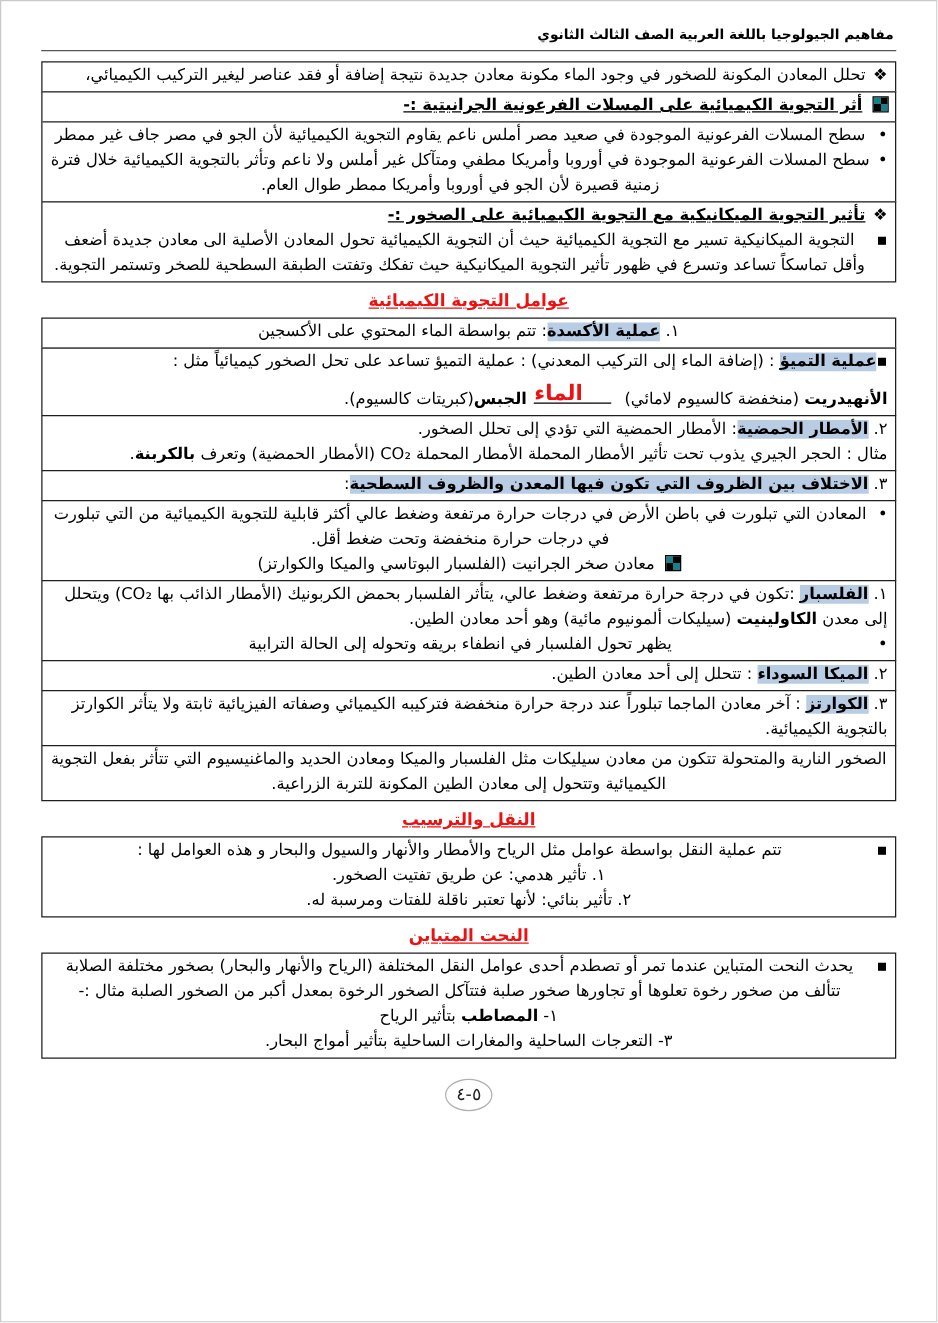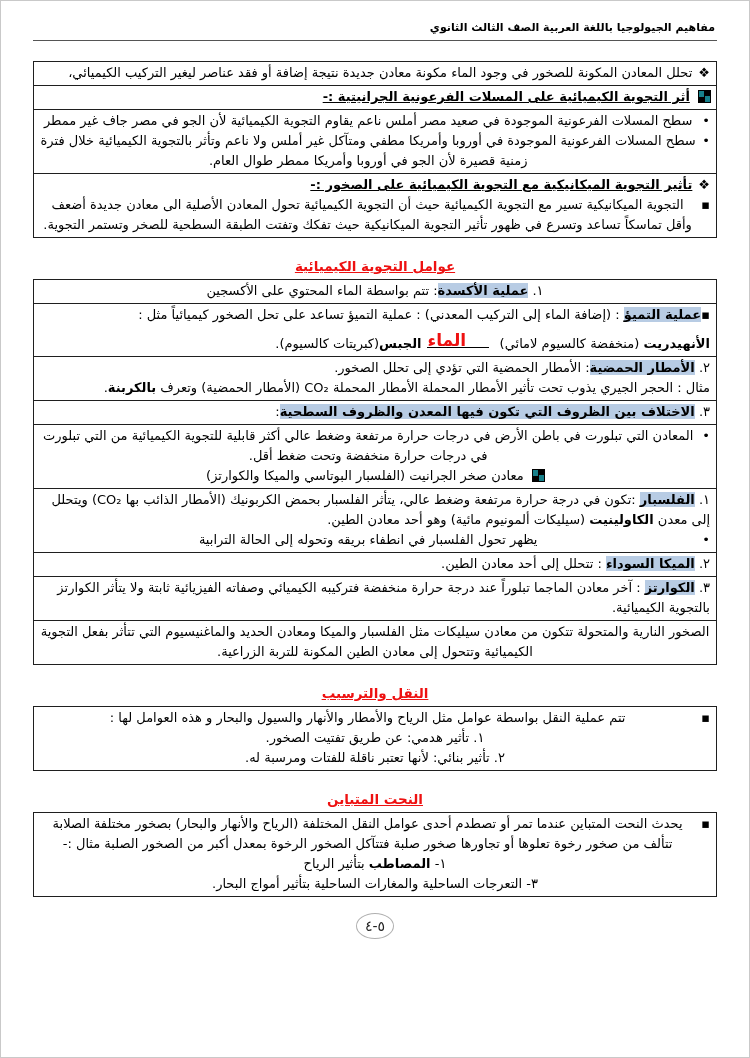--- a/index.html
+++ b/index.html
@@ -14,38 +14,38 @@
   body{
     width:750px;height:1058px;overflow:hidden;background:#ffffff;
     font-family:"DejaVu Sans",sans-serif;color:#000;
   }
   .sheet{
     width:750px;height:1058px;border:1px solid #c9c9c9;background:#fff;
     padding:16px 32px 8px;
   }
   .doc-header{
     direction:rtl;text-align:right;font-size:11px;font-weight:700;
-    padding:4px 2px 6px;border-bottom:1px solid #555;margin-bottom:20px;
+    padding:4px 2px 6px;border-bottom:1px solid #555;margin-bottom:8px;
   }
   .content{direction:rtl;font-size:13px;line-height:20px;}
   .box{border:1px solid var(--border);padding:1px 5px 2px;background:#fff;}
   .box + .box{margin-top:-1px;}
   .row{padding:0 1px;}
   .row.divider{border-bottom:1px solid var(--border);margin:0 -5px 1px;padding:0 6px 2px;}
   .center{text-align:center;}
   .right{text-align:right;}
   .flex{display:flex;gap:6px;}
   .flex .txt{flex:1;}
   .bullet{flex:0 0 auto;}
   .hl{background:var(--hl);font-weight:700;}
   .b{font-weight:700;}
   .hu{font-weight:700;text-decoration:underline;text-align:right;}
   .section-heading{
     color:var(--red);font-weight:700;text-align:center;
-    text-decoration:underline;font-size:13.5px;margin:18px 0 3px;
+    text-decoration:underline;font-size:13.5px;margin:5px 0 3px;
   }
   .checker{
     display:inline-block;width:11px;height:11px;margin-left:5px;vertical-align:-1px;
     background:conic-gradient(#000 0 25%, var(--teal) 0 50%, #000 0 75%, var(--teal) 0);
     outline:1px solid #000;
   }
   .eq-row{padding-top:9px;}
   .rxn{
     display:inline-block;width:62px;height:14px;position:relative;
     border-bottom:1.5px solid #000;margin:0 6px;vertical-align:baseline;

